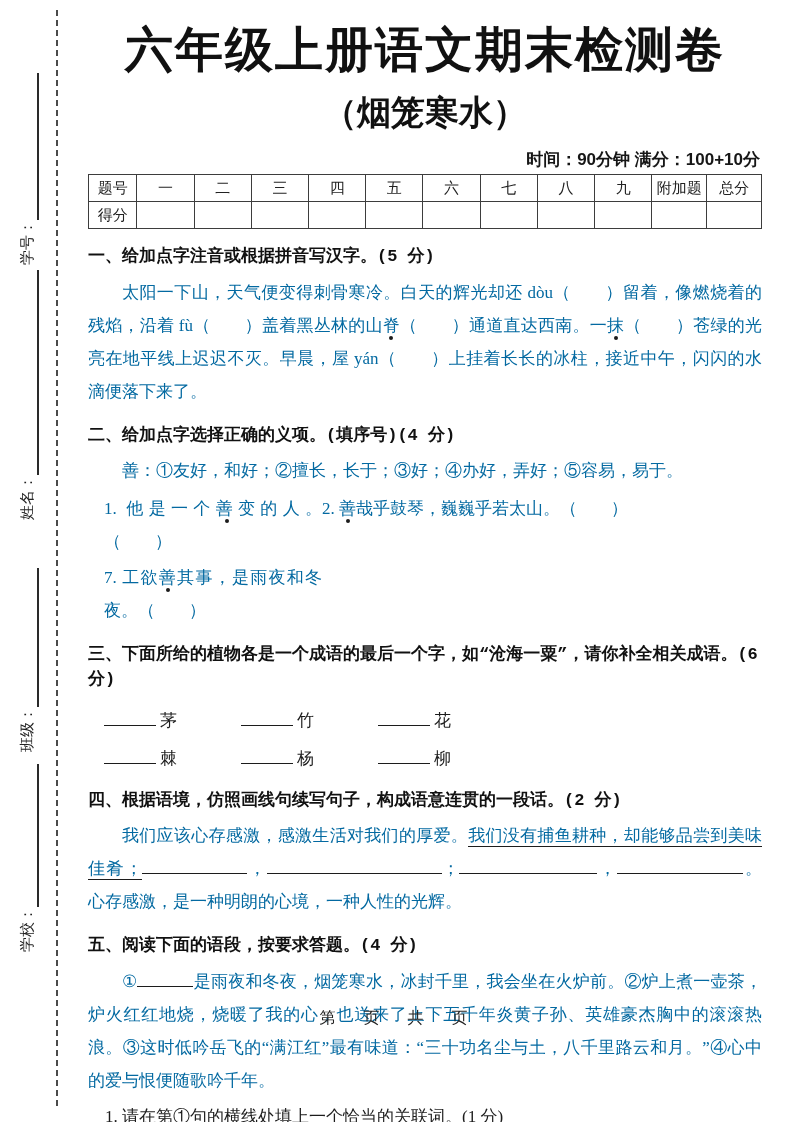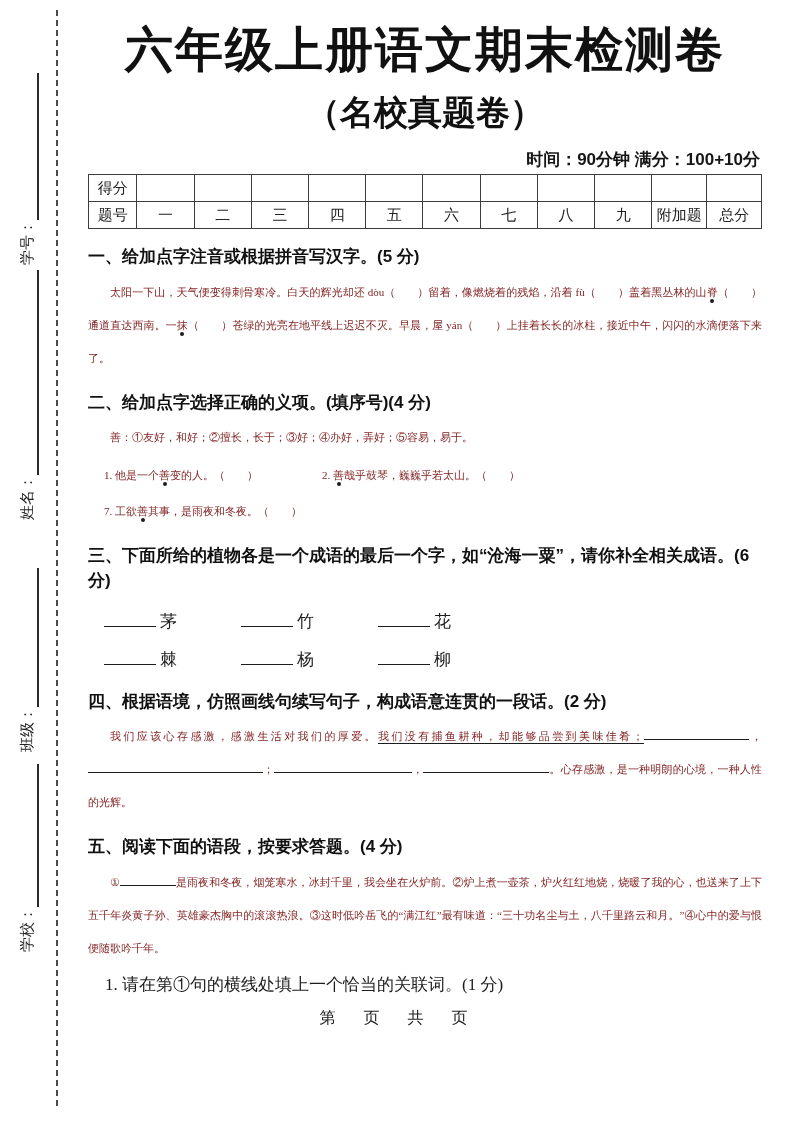--- a/index.html
+++ b/index.html
@@ -25,23 +25,23 @@
             text-align:center;margin:10px 0 0 0;line-height:1.3;color:#111;}
   .info{font-family:"Liberation Sans", sans-serif;font-weight:700;font-size:17px;
         text-align:right;margin:14px 2px 3px 0;color:#161616;}
 
   table.score{width:100%;border-collapse:collapse;table-layout:fixed;}
   table.score td{border:1.5px solid #3d3d3d;height:26px;text-align:center;
                  font-size:15px;padding:0;color:#222;}
   table.score col.c0{width:7.2%;} table.score col.cn{width:8.5%;}
   table.score col.cf{width:8.2%;} table.score col.ct{width:8.1%;}
 
-  .heading{font-family:Liberation Sans, sans-serif;font-weight:700;font-size:17px;
+  .heading{font-family:Liberation Mono, monospace;font-weight:700;font-size:17px;
            margin:16px 0 0 0;line-height:1.45;color:#111;}
-  p.body{font-size:11px;line-height:33px;margin:6px 0 0 0;text-align:justify;color:#7f1d1d;}
+  p.body{font-size:17px;line-height:33px;margin:6px 0 0 0;text-align:justify;color:#0369a1;}
   p.body.indent{text-indent:2em;}
   .def{padding-left:2em;}
 
   .emdot{position:relative;}
   .emdot::after{content:"";position:absolute;left:50%;bottom:-5px;transform:translateX(-50%);
                 width:4px;height:4px;border-radius:50%;background:#1c1c1c;}
 
   .ul{border-bottom:1.5px solid #1c1c1c;padding-bottom:1px;}
 
   .blank{display:inline-block;border-bottom:1.5px solid #1c1c1c;height:15px;
@@ -83,66 +83,66 @@
     <span class="mline"></span>
   </div>
   <div class="mgroup" style="top:952px;width:188px">
     <span class="mlabel">学校：</span>
     <span class="mline"></span>
   </div>
 
   <div class="content">
 
     <h1 class="title">六年级上册语文期末检测卷</h1>
-    <h2 class="subtitle">（名校真题卷）</h2>
+    <h2 class="subtitle">（烟笼寒水）</h2>
     <div class="info">时间：90分钟  满分：100+10分</div>
 
     <table class="score">
       <colgroup>
         <col class="c0">
           <col class="cn">
           <col class="cn">
           <col class="cn">
           <col class="cn">
         <col class="cn">
           <col class="cn">
           <col class="cn">
           <col class="cn">
           <col class="cn">
         <col class="cf">
           <col class="ct">
       </colgroup>
       <tbody>
           <tr>
+        <td>题号</td>
+        <td>一</td>
+        <td>二</td>
+        <td>三</td>
+        <td>四</td>
+        <td>五</td>
+        <td>六</td>
+        <td>七</td>
+        <td>八</td>
+        <td>九</td>
+        <td>附加题</td>
+        <td>总分</td>
+      </tr>
+      <tr>
         <td>得分</td>
         <td></td>
         <td></td>
         <td></td>
         <td></td>
         <td></td>
         <td></td>
         <td></td>
         <td></td>
         <td></td>
         <td></td>
         <td></td>
-      </tr>
-      <tr>
-        <td>题号</td>
-        <td>一</td>
-        <td>二</td>
-        <td>三</td>
-        <td>四</td>
-        <td>五</td>
-        <td>六</td>
-        <td>七</td>
-        <td>八</td>
-        <td>九</td>
-        <td>附加题</td>
-        <td>总分</td>
       </tr>
     </tbody>
       </table>
 
     <p class="heading">一、给加点字注音或根据拼音写汉字。(5 分)</p>
     <p class="body indent"><span>太阳一下山，天气便变得刺骨寒冷。白天的辉光却还 dòu（　　）留着，像燃烧着的残焰，沿着 fù（　　）盖着黑丛林的山</span><span class="emdot">脊</span><span>（　　）通道直达西南。一</span><span class="emdot">抹</span><span>（　　）苍绿的光亮在地平线上迟迟不灭。早晨，屋 yán（　　）上挂着长长的冰柱，接近中午，闪闪的水滴便落下来了。</span></p>
 
     <p class="heading">二、给加点字选择正确的义项。(填序号)(4 分)</p>
     <p class="body def">善：①友好，和好；②擅长，长于；③好；④办好，弄好；⑤容易，易于。</p>
     <div class="twocol">

